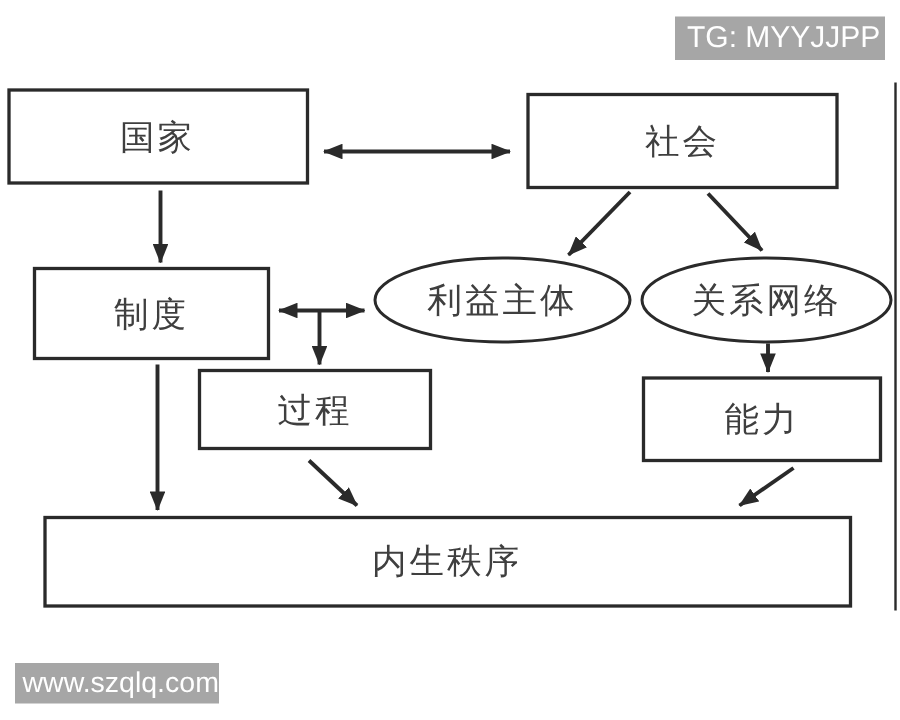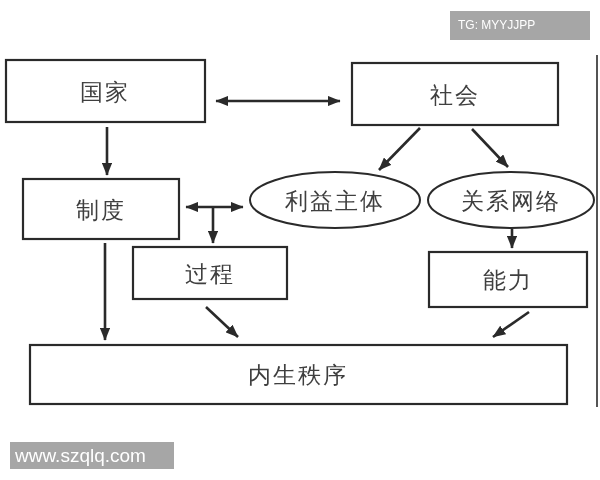--- a/index.html
+++ b/index.html
@@ -36,24 +36,24 @@
     position: absolute;
     background: var(--watermark-bg);
     color: var(--watermark-text);
     font-family: "Liberation Sans", sans-serif;
     box-sizing: border-box;
     white-space: nowrap;
     overflow: hidden;
   }
   .wm-top {
     left: 450px; top: 11px; width: 140px; height: 29px;
-    font-size: 12px; line-height: 29px; padding-left: 8px;
+    font-size: 20px; line-height: 29px; padding-left: 8px;
   }
   .wm-bottom {
-    left: 10px; top: 442px; width: 164px; height: 27px;
+    left: 10px; top: 442px; width: 136px; height: 27px;
     font-size: 19px; line-height: 27px; padding-left: 5px;
   }
 </style>
 </head>
 <body>
 
 <div class="canvas">
 
   <svg class="diagram" width="600" height="480" viewBox="0 0 600 480">
     <defs>

